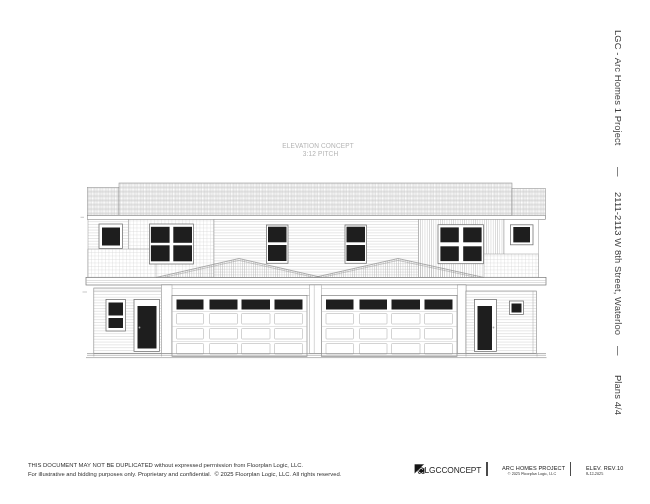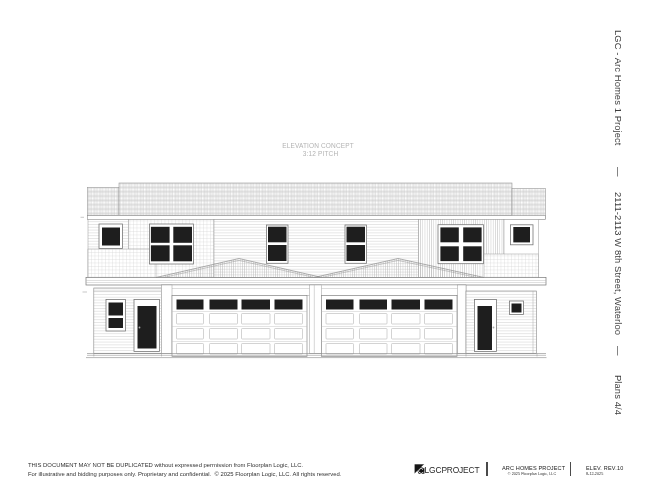--- a/index.html
+++ b/index.html
@@ -158,21 +158,21 @@
 <path d="M420.9 470.6 m2.1 -1.1 a2.4 2.4 0 1 0 0.3 2.4" fill="none" stroke="#fff" stroke-width="0.9"></path>
 </g>
 </svg>
 <div class="vtx" style="top:29.5px">LGC - Arc Homes 1 Project</div>
 <div class="vtx" style="top:166.5px">—</div>
 <div class="vtx" style="top:192px">2111-2113 W 8th Street, Waterloo</div>
 <div class="vtx" style="top:345.5px">—</div>
 <div class="vtx" style="top:374.5px">Plans 4/4</div>
 <div class="disc">THIS DOCUMENT MAY NOT BE DUPLICATED without expressed permission from Floorplan Logic, LLC.
 For illustrative and bidding purposes only. Proprietary and confidential.  © 2025 Floorplan Logic, LLC. All rights reserved.</div>
-<div class="logo"><b>LGC</b><span>PROJECT</span></div>
+<div class="logo"><b>LGC</b><span>CONCEPT</span></div>
 <div class="bar" style="left:486px"></div>
 <div class="bar" style="left:569.5px"></div>
 <div class="ahp">
       <div class="t1">ARC HOMES PROJECT</div>
       <div class="t2">© 2025 Floorplan Logic, LLC</div>
     </div>
 <div class="rev">
       <div class="t1">ELEV. REV.10</div>
       <div class="t2">8-12-2025</div>
     </div>

